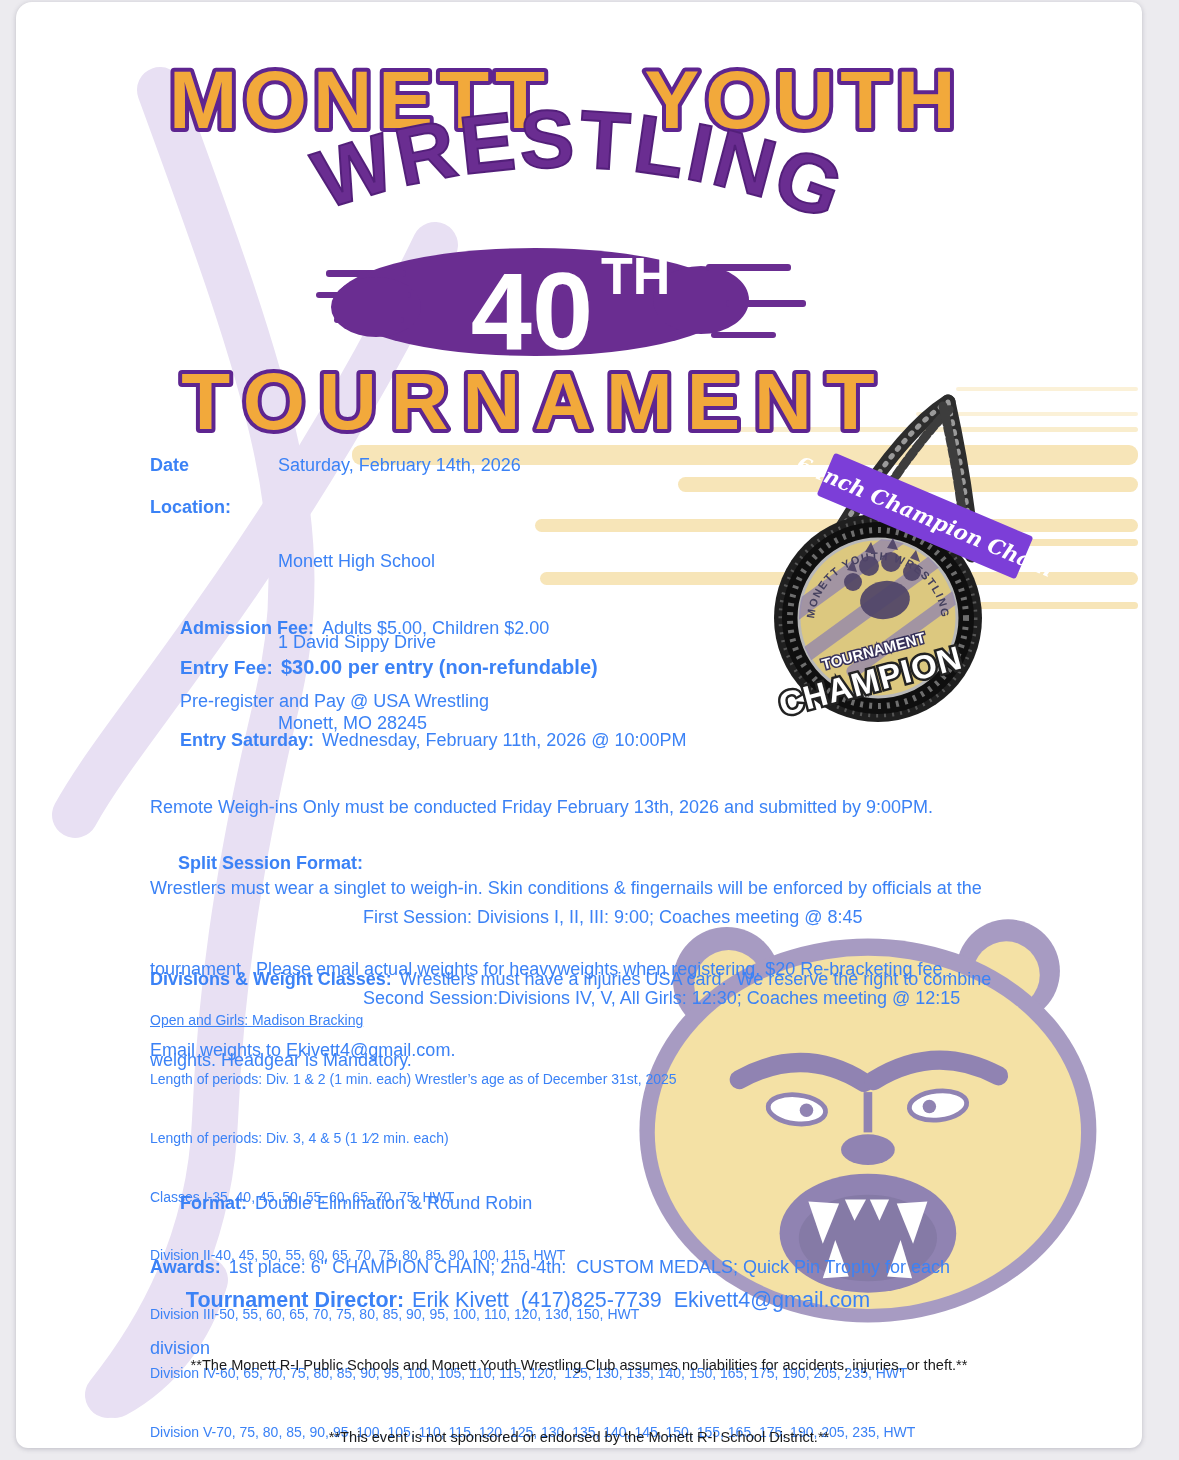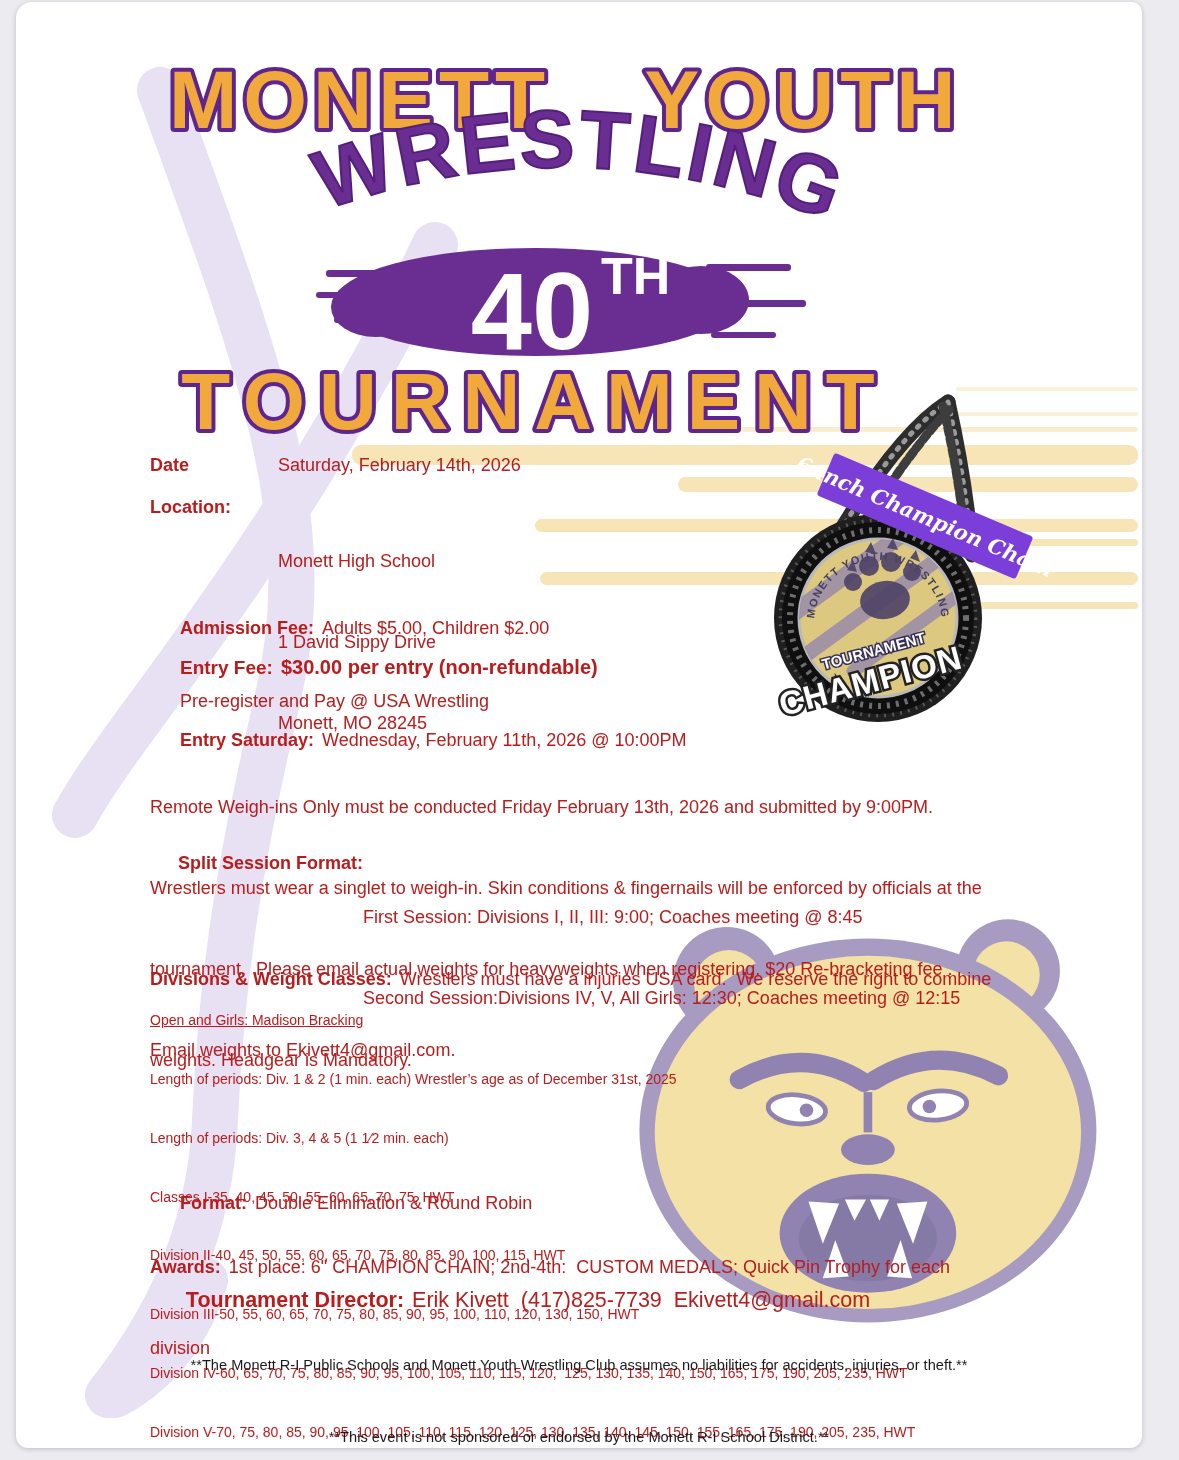--- a/index.html
+++ b/index.html
@@ -5,21 +5,21 @@
   html,body{margin:0;padding:0;}
   body{font-family:"Liberation Sans", sans-serif; background:#ecebef;}
   .frame{position:relative; width:1179px; height:1460px; background:#ecebef; overflow:hidden;}
   .page{position:absolute; left:16px; top:2px; width:1126px; height:1446px; background:#ffffff;
         border-radius:16px 10px 12px 12px; overflow:hidden; box-shadow:0 1px 5px rgba(70,70,90,.28);}
   .layer{position:absolute; left:0; top:0;}
   
   .stripe{position:absolute; background:#f7e5b8; border-radius:9px;}
   .stripe.faint{opacity:.55;}
   
-  .row{position:absolute; left:134px; color:#b91c1c; font-size:18px; line-height:27px; z-index:6; white-space:pre-wrap;}
+  .row{position:absolute; left:134px; color:#3b82f6; font-size:18px; line-height:27px; z-index:6; white-space:pre-wrap;}
   .row b{font-weight:bold;text-align:right;}
   .lbl{font-weight:bold; margin-right:8px;}
   .kv{display:flex;}
   .kv .k{width:128px; font-weight:bold; flex:none;}
   .entry-val{font-size:20px;font-weight:bold;}
   .small{font-size:14px; line-height:19.6px;}
   .small .u{text-decoration:underline;}
   .director{font-size:21.5px; line-height:27px;}
   .footer{position:absolute; left:0; top:1303px; width:1126px; text-align:center; font-size:14.6px;
           line-height:24px; color:#1a1a1a; z-index:6; white-space:pre-wrap;}

